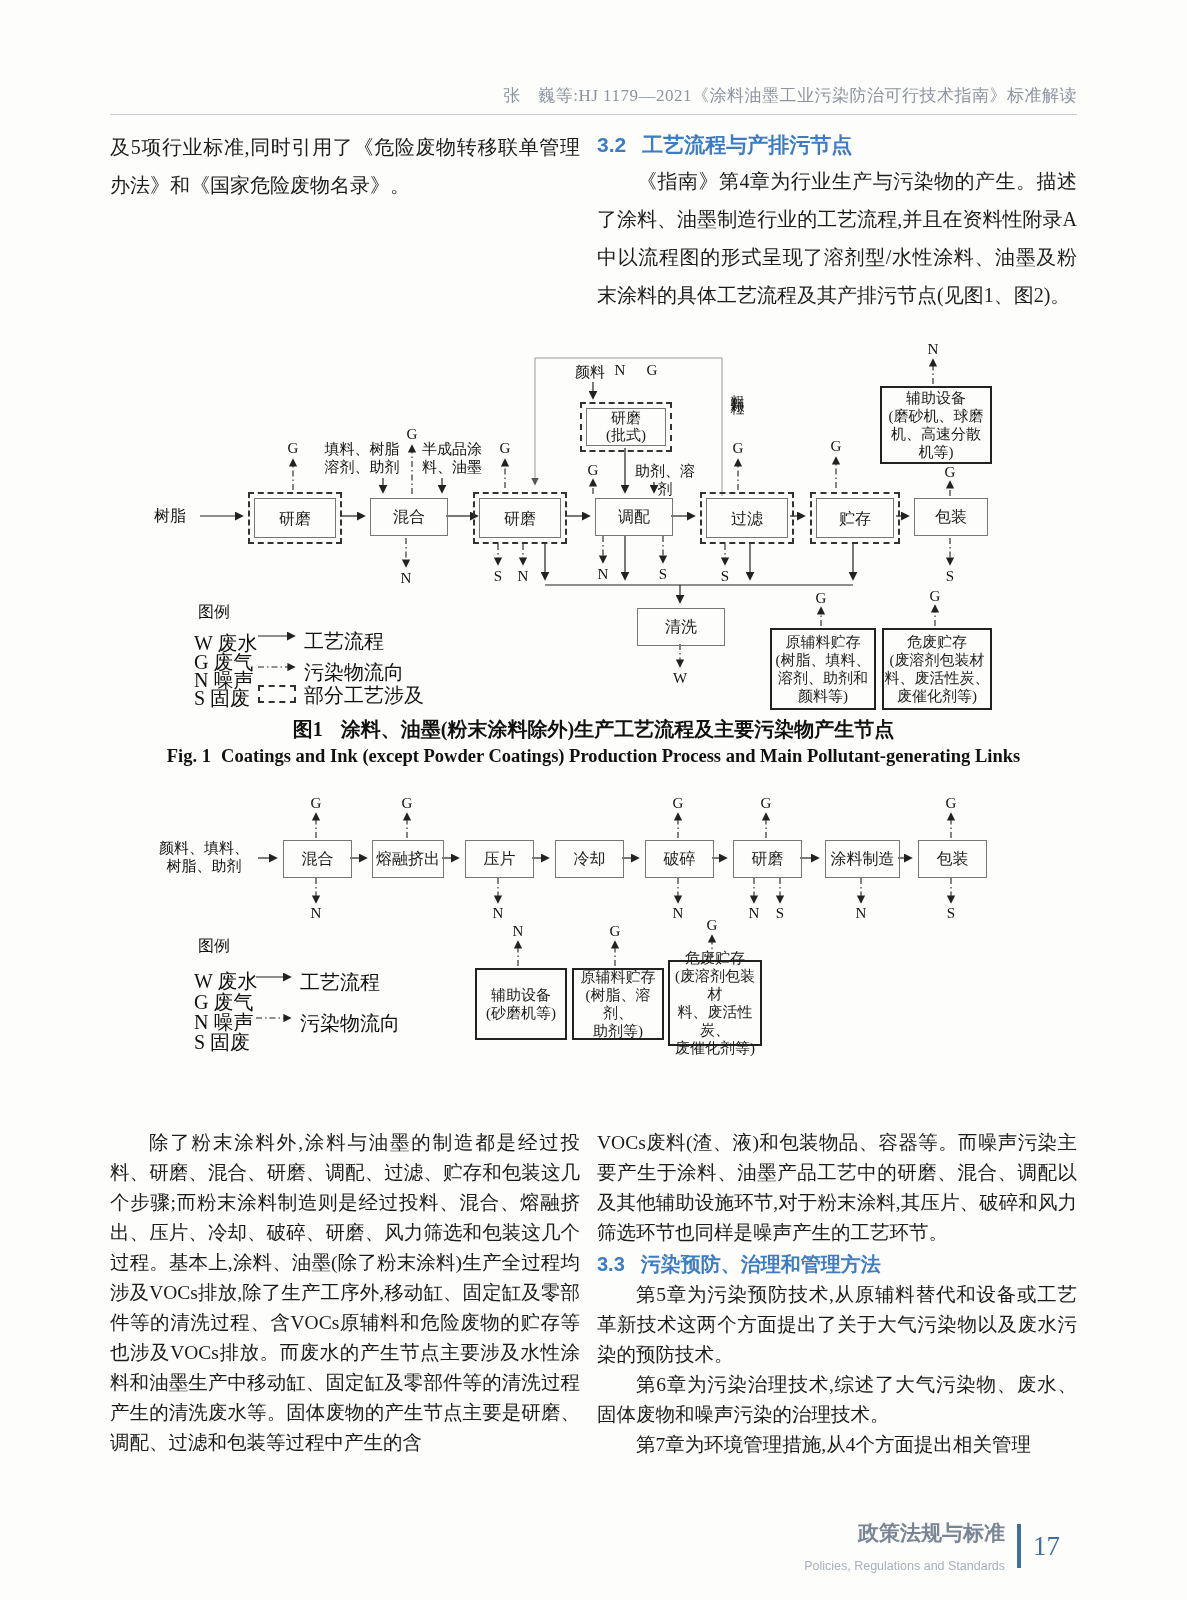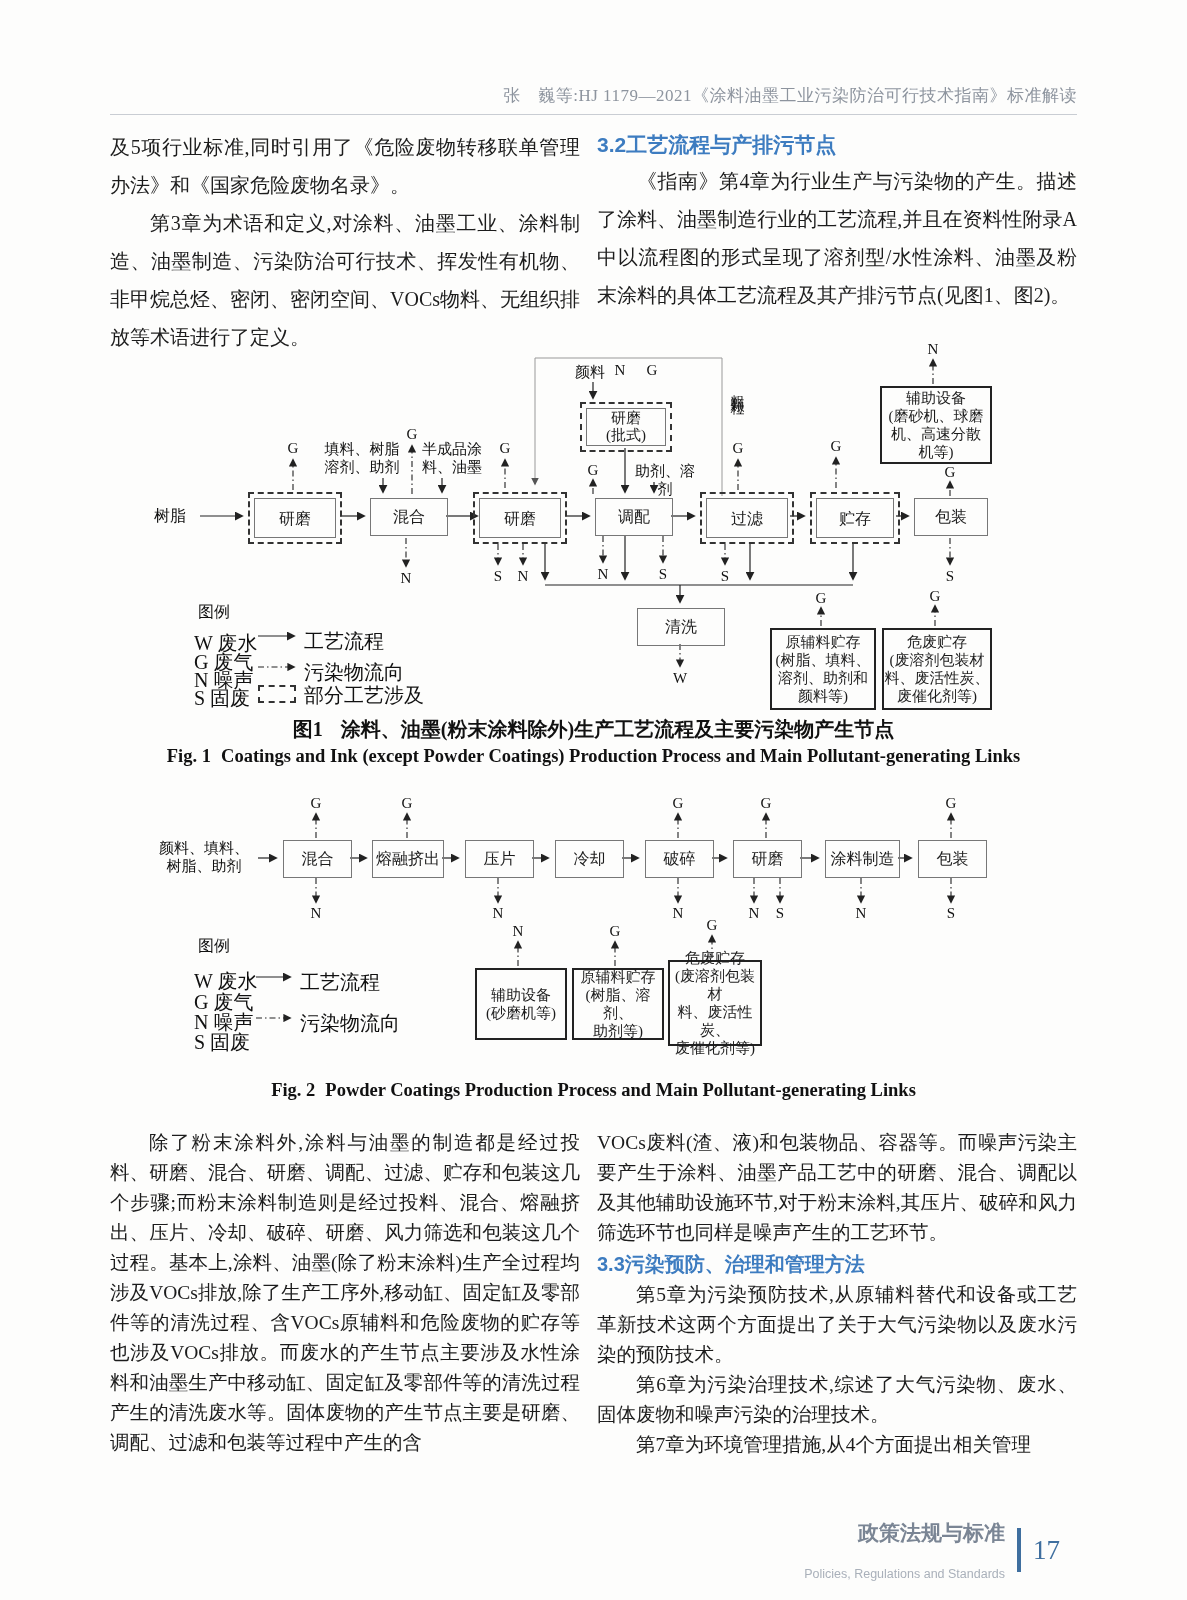--- a/index.html
+++ b/index.html
@@ -6,21 +6,21 @@
   .page{position:relative;width:1187px;height:1600px;margin:0 auto;background:#fdfdfc;
         font-family:"Liberation Serif","DejaVu Serif",serif;color:#1c1c1c;overflow:hidden}
   .abs{position:absolute}
   .hdr{font-size:17px;color:#8d949e;text-align:right;letter-spacing:.5px}
   .rule{background:#c9cdd3;height:1px}
   .para{font-size:20px;line-height:38px;text-align:justify}
   .ind{text-indent:2em}
   .bpara{font-size:19.5px;line-height:30px;text-align:justify}
   .sec{font-family:"Liberation Sans","DejaVu Sans",sans-serif;font-weight:bold;
        font-size:21px;color:#3d7cc0;line-height:34px}
-  .sec .num{}
+  .sec .num{margin-right:16px}
   .cap-zh{font-size:20px;font-weight:bold;text-align:center;color:#111}
   .cap-zh .cl{margin-right:18px}
   .cap-en{font-size:18.5px;font-weight:bold;text-align:center;color:#111}
   .cap-en .cl{margin-right:10px}
   .fig{position:absolute}
   .fig svg{position:absolute;left:0;top:0}
   .pbox{position:absolute;border:1px solid #777;display:flex;align-items:center;
         justify-content:center;font-size:16px;text-align:left}
   .dbox{position:absolute;border:2px dashed #333}
   .dbox .in{position:absolute;left:4px;top:4px;right:4px;bottom:4px;border:1px solid #777;
@@ -32,35 +32,34 @@
   .code{position:absolute;width:20px;text-align:center;font-size:15px;color:#111}
   .lbl{position:absolute;font-size:15px;line-height:18px;text-align:center;color:#111}
   .vert{position:absolute;writing-mode:vertical-rl;font-size:14px;letter-spacing:3px;color:#111}
   .leg{position:absolute;font-size:20px;color:#111}
   .legrect{position:absolute;border:2px dashed #333}
   .s{stroke:#222;stroke-width:1.2;fill:none}
   .sg{stroke:#999;stroke-width:1;fill:none}
   .d{stroke:#222;stroke-width:1.1;fill:none;stroke-dasharray:6 3 1.5 3}
   .footer{position:absolute;display:flex;align-items:center;justify-content:flex-end;gap:12px}
   .f-zh{font-size:21px;font-weight:bold;color:#7a8594;font-family:"Liberation Sans",sans-serif;text-align:right}
-  .f-en{font-size:12.5px;color:#a9b0ba;font-family:"Liberation Sans",sans-serif;text-align:right;margin-top:20px}
+  .f-en{font-size:12.5px;color:#a9b0ba;font-family:"Liberation Sans",sans-serif;text-align:right;margin-top:12px}
   .f-bar{width:4px;height:44px;background:#3f6f9f}
   .f-no{font-size:27px;color:#3f6f9f;font-family:"Liberation Serif",serif}
 </style>
 </head>
 <body>
 
 <div class="page">
 
   <div class="abs hdr" style="left:380px;top:84px;width:697px">张　巍等:HJ 1179—2021《涂料油墨工业污染防治可行技术指南》标准解读</div>
   <div class="abs rule" style="left:110px;top:114px;width:967px"></div>
 
   <div class="abs" style="left:110px;top:128px;width:470px">
     <div class="para">及5项行业标准,同时引用了《危险废物转移联单管理办法》和《国家危险废物名录》。</div>
-    <div class="para ind">第3章为术语和定义,对涂料、油墨工业、涂料制造、油墨制造、污染防治可行技术、挥发性有机物、非甲烷总烃、密闭、密闭空间、VOCs物料、无组织排放等术语进行了定义。</div>
   </div>
   <div class="abs" style="left:597px;top:128px;width:480px">
     <div class="sec">
       <span class="num">3.2</span><span>工艺流程与产排污节点</span>
     </div>
     <div class="para ind">《指南》第4章为行业生产与污染物的产生。描述了涂料、油墨制造行业的工艺流程,并且在资料性附录A中以流程图的形式呈现了溶剂型/水性涂料、油墨及粉末涂料的具体工艺流程及其产排污节点(见图1、图2)。</div>
   </div>
 
   <div class="fig" style="left:140px;top:338px;width:850px;height:372px">
     <svg width="850" height="372" viewBox="0 0 850 372">
@@ -288,23 +287,20 @@
 
     <div class="leg" style="left:58px;top:146px;font-size:16px">图例</div>
     <div class="leg" style="left:54px;top:178px">W 废水</div>
     <div class="leg" style="left:54px;top:199px">G 废气</div>
     <div class="leg" style="left:54px;top:219px">N 噪声</div>
     <div class="leg" style="left:54px;top:239px">S 固废</div>
     <div class="leg" style="left:160px;top:179px">工艺流程</div>
     <div class="leg" style="left:160px;top:220px">污染物流向</div>
   </div>
 
-  <div class="abs cap-en" style="left:110px;top:1080px;width:967px">
-    <span class="cl">Fig. 2</span><span>Powder Coatings Production Process and Main Pollutant-generating Links</span>
-  </div>
 
   <div class="abs" style="left:110px;top:1128px;width:470px">
     <div class="bpara ind">除了粉末涂料外,涂料与油墨的制造都是经过投料、研磨、混合、研磨、调配、过滤、贮存和包装这几个步骤;而粉末涂料制造则是经过投料、混合、熔融挤出、压片、冷却、破碎、研磨、风力筛选和包装这几个过程。基本上,涂料、油墨(除了粉末涂料)生产全过程均涉及VOCs排放,除了生产工序外,移动缸、固定缸及零部件等的清洗过程、含VOCs原辅料和危险废物的贮存等也涉及VOCs排放。而废水的产生节点主要涉及水性涂料和油墨生产中移动缸、固定缸及零部件等的清洗过程产生的清洗废水等。固体废物的产生节点主要是研磨、调配、过滤和包装等过程中产生的含</div>
   </div>
   <div class="abs" style="left:597px;top:1128px;width:480px">
     <div class="bpara">VOCs废料(渣、液)和包装物品、容器等。而噪声污染主要产生于涂料、油墨产品工艺中的研磨、混合、调配以及其他辅助设施环节,对于粉末涂料,其压片、破碎和风力筛选环节也同样是噪声产生的工艺环节。</div>
     <div class="sec" style="font-size:20px;line-height:32px">
       <span class="num">3.3</span><span>污染预防、治理和管理方法</span>
     </div>
     <div class="bpara ind">第5章为污染预防技术,从原辅料替代和设备或工艺革新技术这两个方面提出了关于大气污染物以及废水污染的预防技术。</div>

